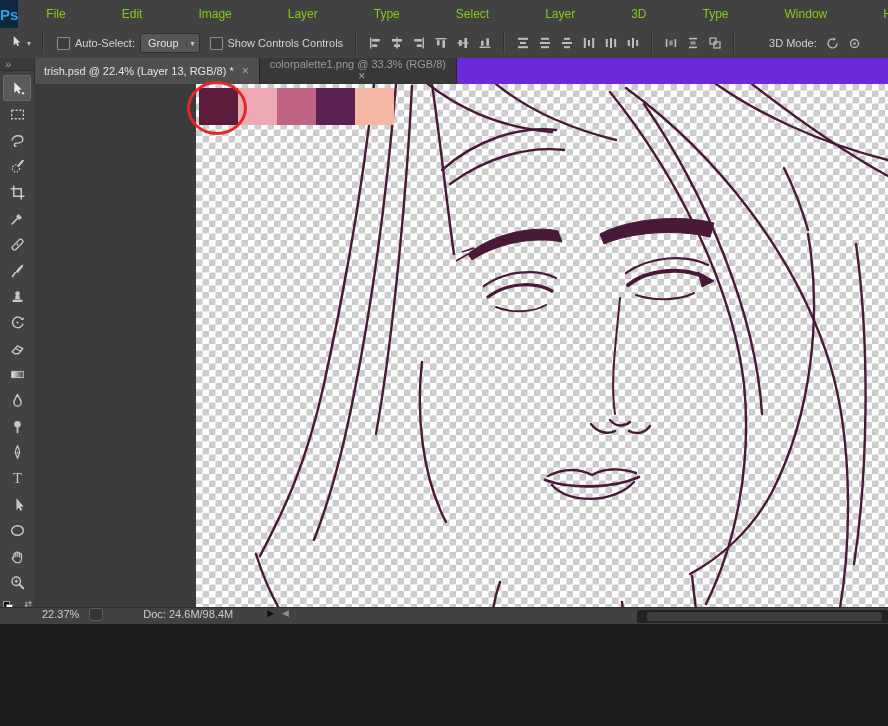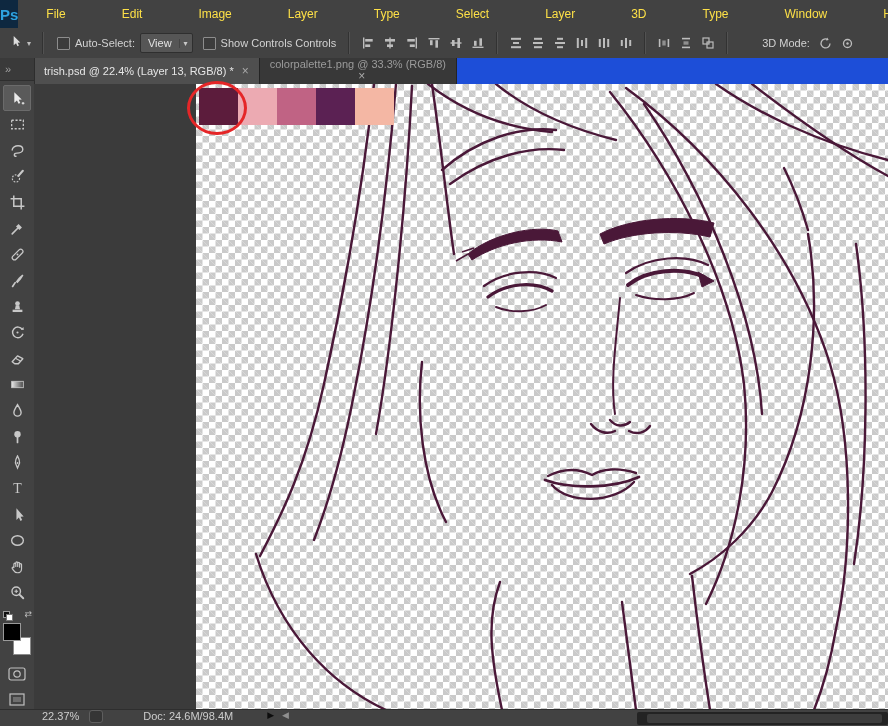--- a/index.html
+++ b/index.html
@@ -1,41 +1,41 @@
 <!DOCTYPE html>
 <html><head>
 <meta charset="utf-8">
 <style>
   html,body{margin:0;padding:0;background:#1d1d1d;}
-  .app{position:relative;width:888px;height:726px;background:#3b3b3b;overflow:hidden;
+  .app{position:relative;width:888px;height:624px;background:#3b3b3b;overflow:hidden;
        font-family:"Liberation Sans",sans-serif;-webkit-font-smoothing:antialiased;user-select:none;}
 
   
   .menubar{position:absolute;top:0;left:0;right:0;height:28px;background:#424242;
            border-bottom:1px solid #2c2c2c;display:flex;align-items:center;}
   .pslogo{width:36px;height:28px;background:#0e2840;color:#2ea3e0;font-weight:bold;
           font-size:15px;display:flex;align-items:center;justify-content:center;}
-  .menu-item{color:#fde047;font-size:12px;padding:0 28px;line-height:28px;cursor:default;}
+  .menu-item{color:#84cc16;font-size:12px;padding:0 28px;line-height:28px;cursor:default;}
 
   
   .optionsbar{position:absolute;top:28px;left:0;right:0;height:30px;background:#424242;
               border-bottom:1px solid #2a2a2a;display:flex;align-items:center;overflow:hidden;white-space:nowrap;}
   .opt-sep{width:1px;height:22px;background:#323232;border-right:1px solid #525252;margin:0 7px;flex:0 0 auto;}
   .opt-label{color:#d2d2d2;font-size:11px;margin-right:5px;}
   .checkbox{width:11px;height:11px;border:1px solid #8d8d8d;background:#3c3c3c;border-radius:1px;margin:0 5px 0 6px;flex:0 0 auto;}
   .dropdown{display:flex;align-items:center;height:18px;background:#565656;border:1px solid #2f2f2f;
             border-radius:2px;color:#e2e2e2;font-size:11px;padding:0 4px 0 7px;margin-right:4px;}
   .dropdown .dd-caret{margin-left:7px;border-left:1px solid #444;padding-left:4px;font-size:8px;color:#c9c9c9;}
   .icon-btn{width:22px;height:20px;display:flex;align-items:center;justify-content:center;flex:0 0 auto;border-radius:2px;}
   .rot90{transform:rotate(90deg);}
   .tool-preset{display:flex;align-items:center;padding:0 4px 0 9px;}
   .tiny-caret{font-size:8px;color:#bdbdbd;margin-left:3px;}
 
   
-  .tabbar{position:absolute;top:58px;left:34px;right:0;height:26px;background:#1d4ed8;display:flex;align-items:center;}
+  .tabbar{position:absolute;top:58px;left:34px;right:0;height:26px;background:#6d28d9;display:flex;align-items:center;}
   .tab{height:26px;display:flex;align-items:center;padding:0 10px;font-size:11px;border-right:1px solid #242424;cursor:default;}
   .tab.active{background:#4f4f4f;color:#e6e6e6;}
   .tab.inactive{background:#383838;color:#9b9b9b;flex-direction:column;}
   .tab-close{margin-left:8px;font-size:12px;color:#a9a9a9;line-height:1;}
 
   
   .toolbar{position:absolute;top:58px;left:0;width:34px;bottom:16px;background:#424242;
            border-right:1px solid #2d2d2d;display:flex;flex-direction:column;align-items:center;}
   .toolbar-header{width:100%;height:24px;color:#9f9f9f;font-size:11px;padding-left:5px;box-sizing:border-box;
                   display:flex;align-items:center;background:#3a3a3a;border-bottom:1px solid #2e2e2e;}
@@ -102,21 +102,21 @@
             <path d="M5 2 L5 12 L7.5 9.8 L9 13 L10.6 12.3 L9.2 9.2 L12 9 Z" fill="#dcdcdc"></path>
           </svg>
       </span>
       <span class="tiny-caret">▾</span>
     </div>
     <div class="opt-sep"></div>
 
     <div class="checkbox"></div>
     <span class="opt-label">Auto-Select:</span>
     <div class="dropdown">
-      <span>View</span>
+      <span>Group</span>
       <span class="dd-caret">▾</span>
     </div>
 
     <div class="checkbox"></div>
     <span class="opt-label">Show Controls Controls</span>
     <div class="opt-sep"></div>
 
     <div class="icon-btn">
         <svg width="14" height="14" viewBox="0 0 14 14">
           <rect x="2" y="1.5" width="1.4" height="11" fill="#bdbdbd"></rect>

